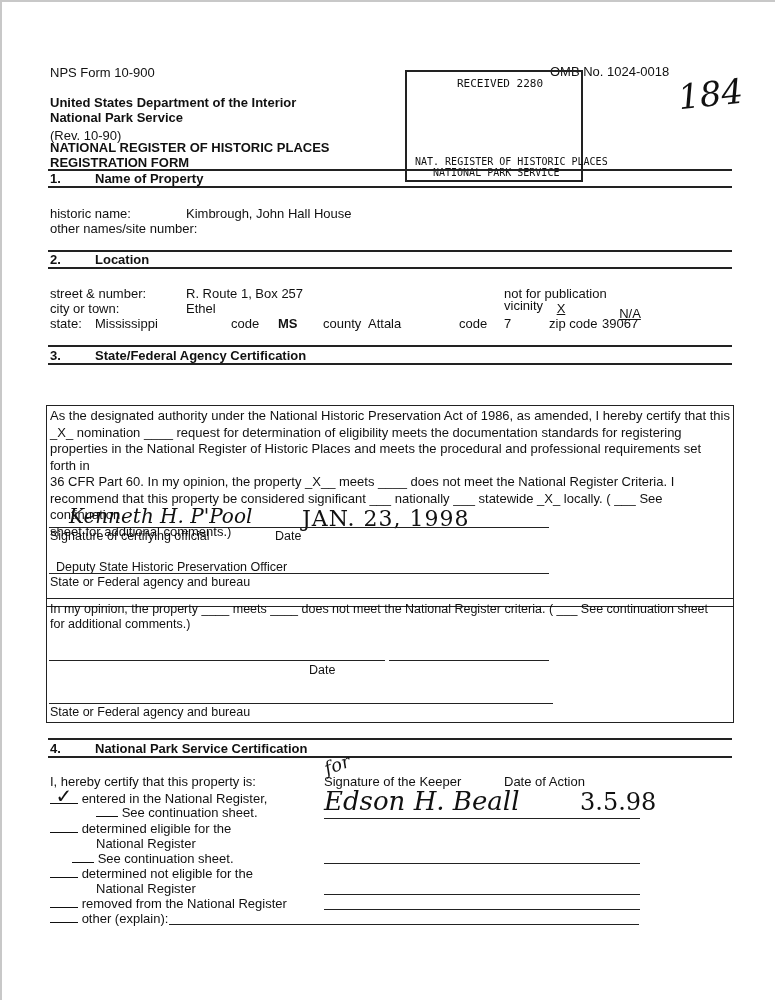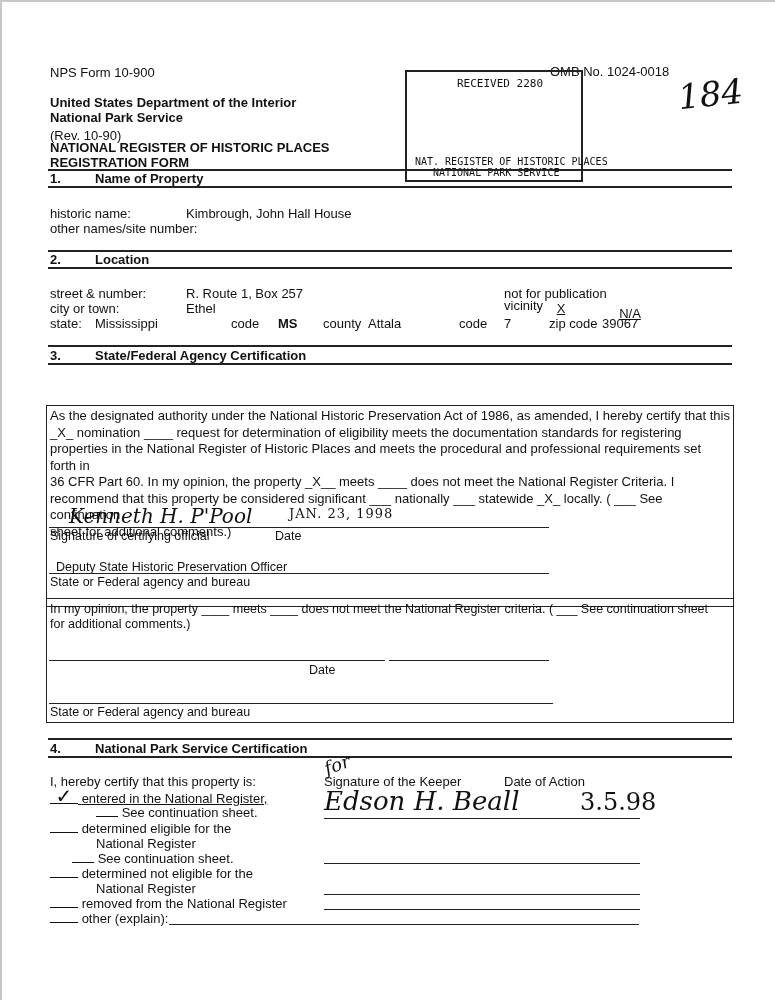--- a/index.html
+++ b/index.html
@@ -88,21 +88,21 @@
 <div class="box" style="left:44px;top:379px;width:688px;height:202px;margin-top:24px;">
   <div class="abs" style="left:3px;top:2px;line-height:16.5px;white-space:normal;width:680px;">
     <div>As the designated authority under the National Historic Preservation Act of 1986, as amended, I hereby certify that this</div>
     <div>_X_ nomination ____ request for determination of eligibility meets the documentation standards for registering</div>
     <div>properties in the National Register of Historic Places and meets the procedural and professional requirements set forth in</div>
     <div>36 CFR Part 60.  In my opinion, the property _X__ meets ____ does not meet the National Register Criteria. I</div>
     <div>recommend that this  property be considered significant ___ nationally ___ statewide _X_ locally.  ( ___ See continuation</div>
     <div>sheet for additional comments.)</div>
   </div>
   <div class="abs hand" style="left:22px;top:98px;font-size:20px;">Kenneth H. P'Pool</div>
-  <div class="abs hand" style="left:242px;top:100px;font-size:13px;font-style:normal;letter-spacing:1px;">JAN. 23, 1998</div>
+  <div class="abs hand" style="left:255px;top:100px;font-size:22px;font-style:normal;letter-spacing:1px;">JAN. 23, 1998</div>
   <div class="thin" style="left:2px;top:121px;width:500px;"></div>
   <div class="abs" style="left:3px;top:123px;font-size:12.5px;">Signature of certifying official</div>
   <div class="abs" style="left:228px;top:123px;font-size:12.5px;">Date</div>
   <div class="abs" style="left:9px;top:154px;font-size:12.5px;">Deputy State Historic Preservation Officer</div>
   <div class="thin" style="left:2px;top:167px;width:500px;"></div>
   <div class="abs" style="left:3px;top:169px;font-size:12.5px;">State or Federal agency and bureau</div>
 </div>
 
 <div class="box" style="left:44px;top:596px;width:688px;height:125px;">
   <div class="abs" style="left:3px;top:3px;line-height:15px;font-size:12.5px;">
@@ -116,21 +116,21 @@
   <div class="abs" style="left:3px;top:106px;font-size:12.5px;">State or Federal agency and bureau</div>
 </div>
 
 <div class="rule" style="left:46px;top:736px;width:684px;"></div>
 <div class="abs b" style="left:48px;top:739px;">4.</div>
 <div class="abs b" style="left:93px;top:739px;">National Park Service Certification</div>
 <div class="rule" style="left:46px;top:754px;width:684px;"></div>
 
 <div class="abs" style="left:48px;top:772px;">I, hereby certify that this property is:</div>
 
-<div class="abs" style="left:48px;top:788px;text-decoration:underline;">
+<div class="abs" style="left:48px;top:788px;">
   <span style="display:inline-block;width:28px;border-bottom:1px solid #111;text-align:center;font-size:20px;line-height:13px;">✓</span>
   <span>entered in the National Register,</span>
 </div>
 <div class="abs" style="left:94px;top:803px;">
   <span style="display:inline-block;width:22px;border-bottom:1px solid #111;height:11px;"></span>
   <span>See continuation sheet.</span>
 </div>
 <div class="abs" style="left:48px;top:819px;">
   <span style="display:inline-block;width:28px;border-bottom:1px solid #111;height:11px;"></span>
   <span>determined eligible for the</span>

